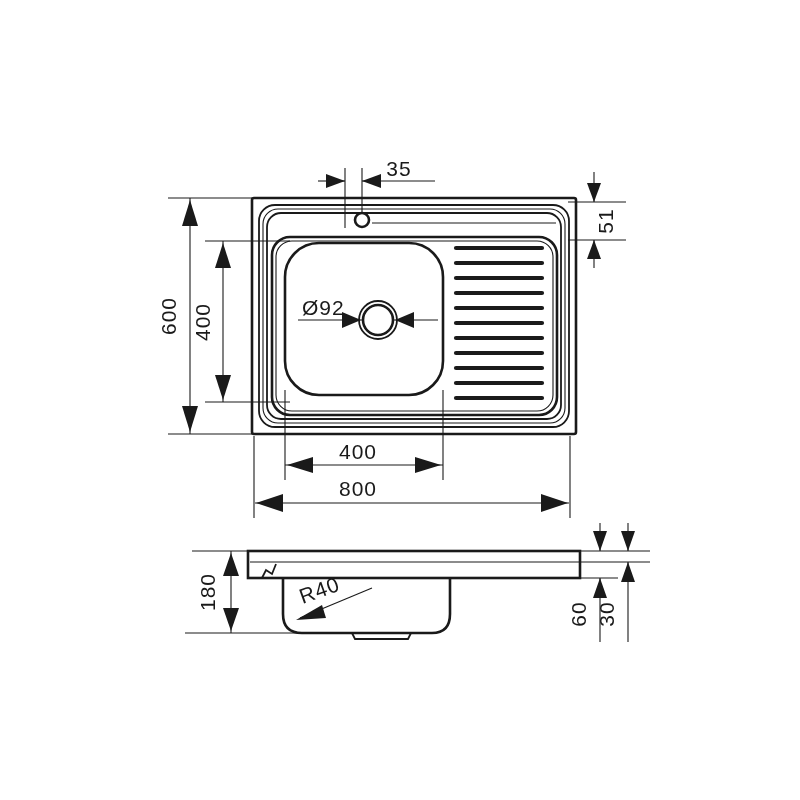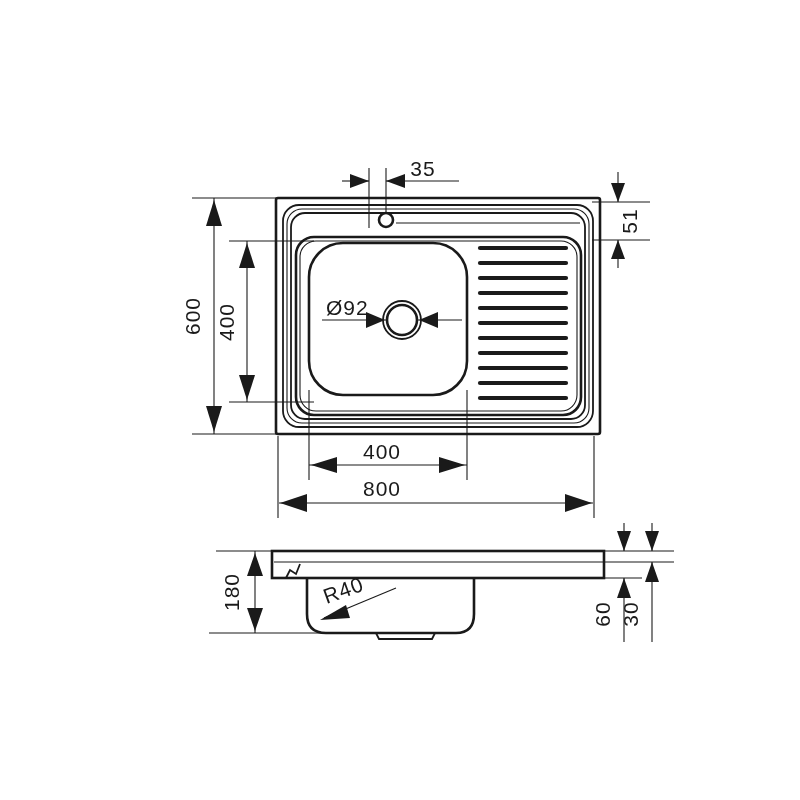--- a/index.html
+++ b/index.html
@@ -11,21 +11,20 @@
     width: 800px;
     height: 800px;
     font-family: "Liberation Sans", sans-serif;
     overflow: hidden;
   }
   #drawing-root {
     position: relative;
     width: 740px;
     height: 800px;
     background: #7f1d1d;
-    margin-left: 24px;
   }
   svg#technical-drawing {
     display: block;
     width: 800px;
     height: 800px;
     background: #ffffff;
   }
   .ln {
     fill: none;
     stroke: #1a1a1a;

